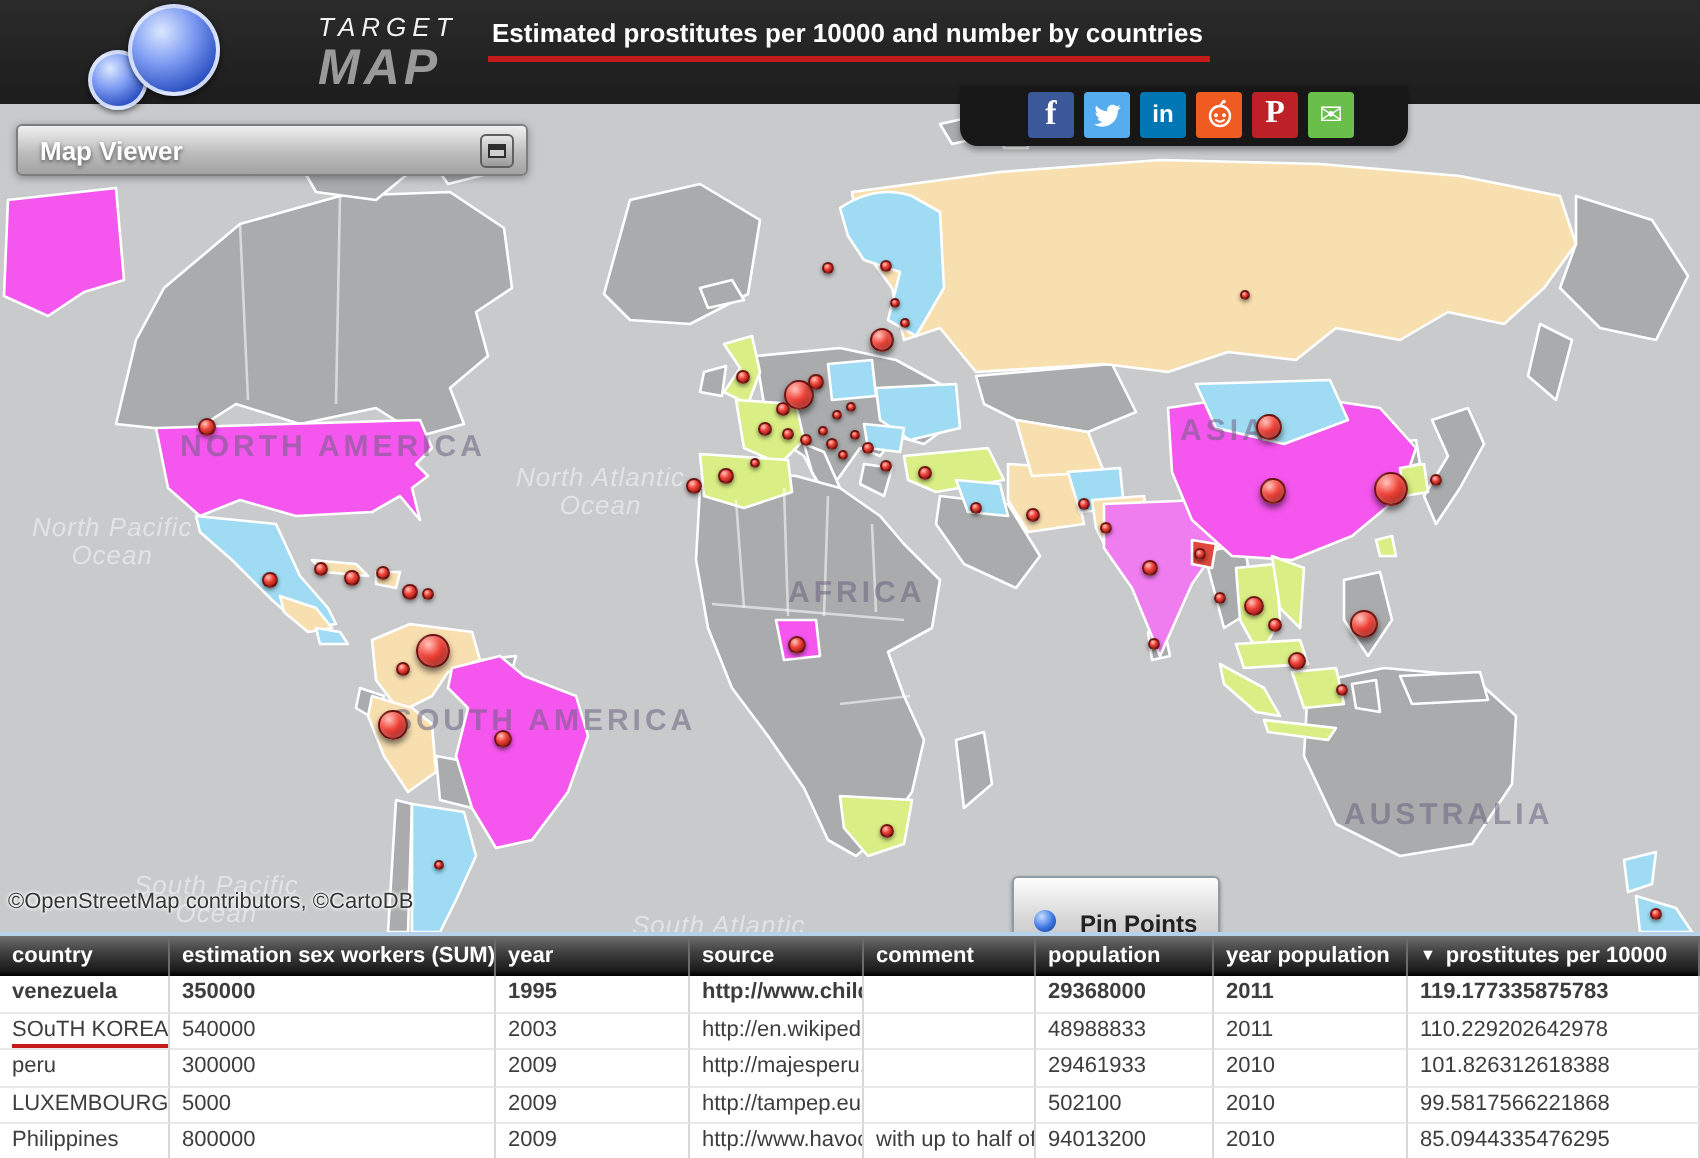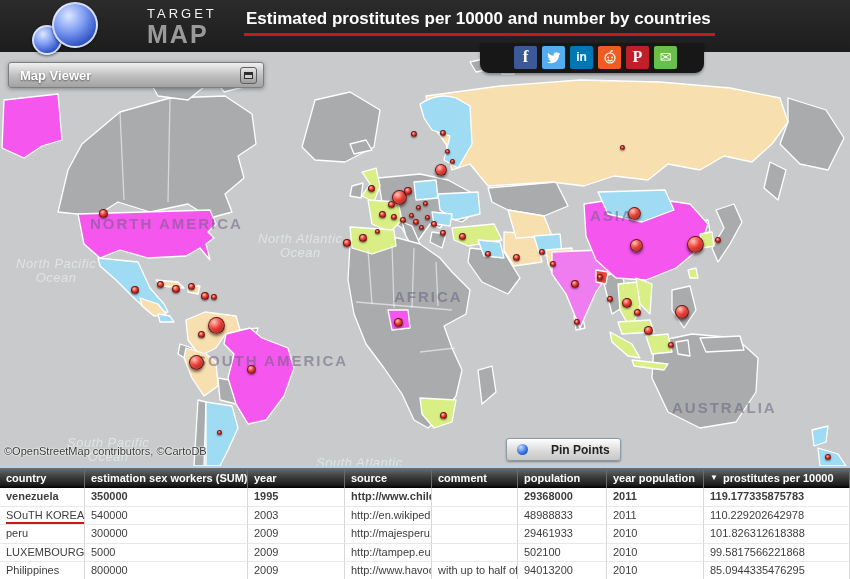--- a/index.html
+++ b/index.html
@@ -2,30 +2,30 @@
 <html style="--accent: #c41a1a; --ocean: #c8cacb; --land: #a9abac; --magenta: #f556ee; --pink: #f07df0; --tan: #f8dfb0; --cyan: #9fdcf3; --green: #d9ee85; --red: #e1473d; --facebook: #3b5998; --twitter: #55acee; --linkedin: #0077b5; --reddit: #f05b22; --pinterest: #bd2026; --email: #6abf4b;"><head>
 <meta charset="utf-8">
 <style>
   * { margin:0; padding:0; box-sizing:border-box; }
   html,body { width:850px; height:579px; overflow:hidden; font-family:"Liberation Sans", sans-serif; background:#c8cacb; }
   #stage { position:relative; width:850px; height:579px; overflow:hidden; }
 
   
   .header { position:absolute; left:0; top:0; width:850px; height:52px;
     background:linear-gradient(#2b2b2b,#1d1d1d); z-index:30; }
-  .logo { position:absolute; left:0; top:0; width:240px; height:36px; cursor:pointer; }
+  .logo { position:absolute; left:12px; top:0; width:240px; height:36px; cursor:pointer;font-style:italic; }
   .sphere { position:absolute; border-radius:50%;
     background:radial-gradient(circle at 35% 28%, #dbe7ff 0%, #7d9bf2 40%, #2a4fc0 78%, #122c74 100%);
     border:2px solid rgba(235,240,255,.85); box-shadow:0 1px 3px rgba(0,0,0,.6); }
   .sphere.big { left:52px; top:2px; width:46px; height:46px; }
   .sphere.small { left:32px; top:25px; width:30px; height:30px; }
   .logo-text { position:absolute; left:147px; top:7px; line-height:1; }
   .logo-line1 { font-size:13px; color:#f2f2f2; letter-spacing:3px; }
   .logo-line2 { font-size:25px; color:#9a9a9a; letter-spacing:2px; font-weight:bold; margin-top:2px; }
-  .title { position:absolute; left:244px; top:9px; font-size:17px; font-weight:bold; color:#fff;
+  .title { position:absolute; left:244px; top:9px; font-size:13px; font-weight:bold; color:#fff;
     white-space:nowrap; border-bottom:3px solid var(--accent); padding:0 4px 4px 2px; }
 
   
   .social { position:absolute; left:480px; top:43px; height:30px; z-index:40;
     background:#171717; border-radius:0 0 9px 9px; display:flex; align-items:center;
     gap:5px; padding:0 27px 2px 34px; box-shadow:0 2px 3px rgba(0,0,0,.35); }
   .s-icon { width:23px; height:23px; border-radius:2px; display:flex; align-items:center;
     justify-content:center; color:#fff; cursor:pointer; flex:0 0 auto; }
   .s-icon svg { display:block; }
   .s-fb { background:var(--facebook); font-family:"Liberation Serif",serif; font-weight:bold; font-size:17px; }
@@ -68,21 +68,21 @@
   .mv-btn { margin-left:auto; width:17px; height:17px; border-radius:3px; cursor:pointer;
     background:linear-gradient(#e6e6e6,#9b9b9b); border:1px solid #5f5f5f;
     display:flex; align-items:center; justify-content:center; }
   .mv-btn span { display:block; width:9px; height:7px; border:1px solid #2e2e2e;
     border-top:3px solid #2e2e2e; background:#cfcfcf; }
 
   .attribution { position:absolute; left:4px; top:393px; font-size:11px; color:#353535;
     text-shadow:0 0 2px #fff, 0 0 2px #fff, 0 0 1px #fff;text-align:center; }
 
   .map-btns { position:absolute; left:506px; top:386px; display:flex; gap:9px; }
-  .map-btn { height:23px; padding:6px 10px; display:flex; align-items:center; gap:23px;
+  .map-btn { height:23px; padding:16px 10px; display:flex; gap:12px;
     font-size:12px; font-weight:bold; color:#222; cursor:pointer;
     background:linear-gradient(#fefefe,#d9d9d9 60%,#c7c7c7); border:1px solid #8d9ba5;
     border-radius:3px; box-shadow:0 1px 2px rgba(0,0,0,.35); white-space:nowrap; }
   .map-btn.active { border-color:#5e9bcd;
     box-shadow:0 0 0 2px rgba(125,175,220,.6), 0 1px 2px rgba(0,0,0,.3);
     background:linear-gradient(#f3f8fd,#d4e3f0); }
   .mb-icon { width:11px; height:11px; flex:0 0 auto; }
   .mb-icon.pin-icon { border-radius:50%;
     background:radial-gradient(circle at 35% 30%, #b9d4ff 5%, #3a74e0 55%, #123a8c 100%); }
   .mb-icon.boundaries-icon { border-radius:2px;

